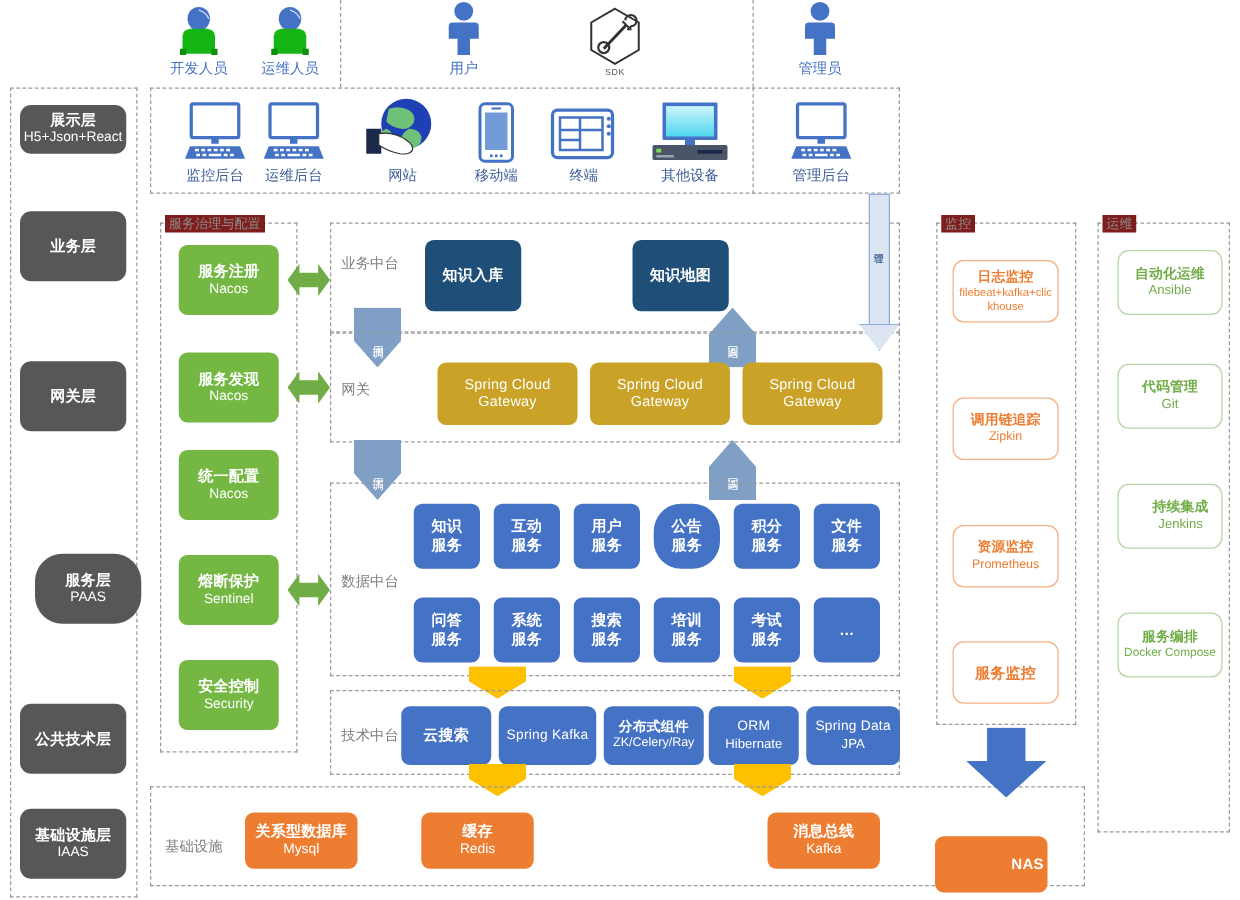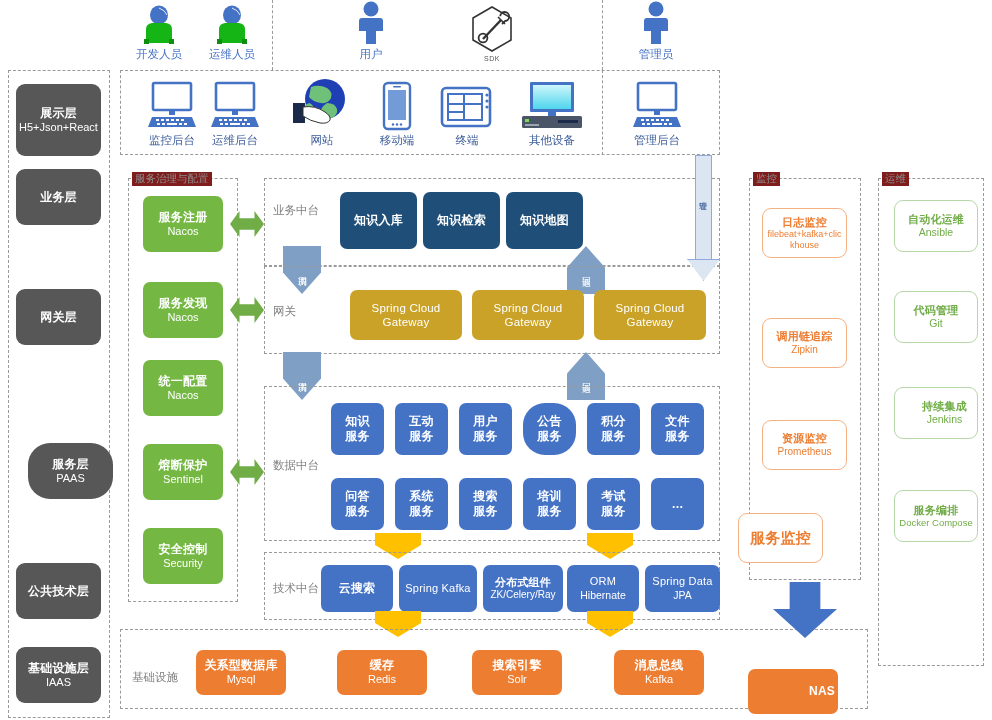--- a/index.html
+++ b/index.html
@@ -189,21 +189,21 @@
       <path d="M6 20 Q6 17 9 17 L27 17 Q30 17 30 20 L30 30 L23 30 L23 43 L13 43 L13 30 L6 30 Z" fill="#4472c4"></path>
     </svg>
     <div class="cap">管理员</div>
   </div>
 
   <div class="dashed" style="left:272px;top:0px;width:0;height:70px;border:none;border-left:1.5px dashed #9a9a9a;"></div>
   <div class="dashed" style="left:602px;top:0px;width:0;height:70px;border:none;border-left:1.5px dashed #9a9a9a;"></div>
 
   <div class="dashed" style="left:8px;top:70px;width:102px;height:648px;"></div>
 
-  <div class="node n-gray" style="left:16px;top:84px;width:85px;height:72px;">
+  <div class="node n-gray" style="left:16px;top:84px;width:85px;height:39px;">
     <span class="t1">展示层</span>
     <span class="t2">H5+Json+React</span>
   </div>
   <div class="node n-gray" style="left:16px;top:169px;width:85px;height:56px;">
     <span class="t1">业务层</span>
   </div>
   <div class="node n-gray" style="left:16px;top:289px;width:85px;height:56px;">
     <span class="t1">网关层</span>
   </div>
   <div class="node n-gray" style="left:28px;top:443px;width:85px;height:56px;border-radius:22px;">
@@ -371,23 +371,20 @@
   <div class="greenbi" style="left:230px;top:211px;"></div>
   <div class="greenbi" style="left:230px;top:297px;"></div>
   <div class="greenbi" style="left:230px;top:459px;"></div>
 
   <div class="dashed" style="left:264px;top:178px;width:456px;height:88px;"></div>
   <div class="caption" style="left:273px;top:203px;">业务中台</div>
 
   <div class="node n-darkblue" style="left:340px;top:192px;width:77px;height:57px;">
     <span class="t1">知识入库</span>
   </div>
-  <div class="node n-darkblue" style="left:423px;top:192px;width:77px;height:57px;">
-    <span class="t1">知识检索</span>
-  </div>
   <div class="node n-darkblue" style="left:506px;top:192px;width:77px;height:57px;">
     <span class="t1">知识地图</span>
   </div>
 
   <div class="arrow-dn" style="left:283px;top:246px;">
     <div class="pent-dn">
         <span class="vtxt">调用</span>
       </div>
   </div>
   <div class="arrow-up" style="left:567px;top:246px;">
@@ -504,24 +501,20 @@
   <div class="caption" style="left:132px;top:670px;">基础设施</div>
 
   <div class="node n-orange" style="left:337px;top:650px;width:90px;height:45px;">
     <span class="t1">缓存</span>
     <span class="t2">Redis</span>
   </div>
   <div class="node n-orange" style="left:196px;top:650px;width:90px;height:45px;">
     <span class="t1">关系型数据库</span>
     <span class="t2">Mysql</span>
   </div>
-  <div class="node n-orange" style="left:472px;top:650px;width:90px;height:45px;">
-    <span class="t1">搜索引擎</span>
-    <span class="t2">Solr</span>
-  </div>
   <div class="node n-orange" style="left:614px;top:650px;width:90px;height:45px;">
     <span class="t1">消息总线</span>
     <span class="t2">Kafka</span>
   </div>
   <div class="node n-orange" style="left:748px;top:669px;width:90px;height:45px;align-items:flex-end;">
     <span class="t1">NAS</span>
   </div>
 
   <div class="dashed" style="left:749px;top:178px;width:112px;height:402px;"></div>
   <div class="dashed-label" style="left:753px;top:172px;">监控</div>
@@ -531,21 +524,21 @@
     <span class="t2" style="font-size:9px;line-height:1.15;word-break:break-all;">filebeat+kafka+clickhouse</span>
   </div>
   <div class="node n-outline-orange" style="left:762px;top:318px;width:85px;height:50px;font-size:11px;">
     <span class="t1">调用链追踪</span>
     <span class="t2" style="font-size:10px;">Zipkin</span>
   </div>
   <div class="node n-outline-orange" style="left:762px;top:420px;width:85px;height:50px;font-size:11px;">
     <span class="t1">资源监控</span>
     <span class="t2" style="font-size:10px;">Prometheus</span>
   </div>
-  <div class="node n-outline-orange" style="left:738px;top:513px;width:85px;height:50px;font-size:15px;">
+  <div class="node n-outline-orange" style="left:762px;top:513px;width:85px;height:50px;font-size:12px;">
     <span class="t1">服务监控</span>
   </div>
 
   <div class="bigblue-dn" style="left:773px;top:582px;"></div>
 
   <div class="dashed" style="left:878px;top:178px;width:106px;height:488px;"></div>
   <div class="dashed-label" style="left:882px;top:172px;">运维</div>
 
   <div class="node n-outline-green" style="left:894px;top:200px;width:84px;height:52px;font-size:11px;">
     <span class="t1">自动化运维</span>

